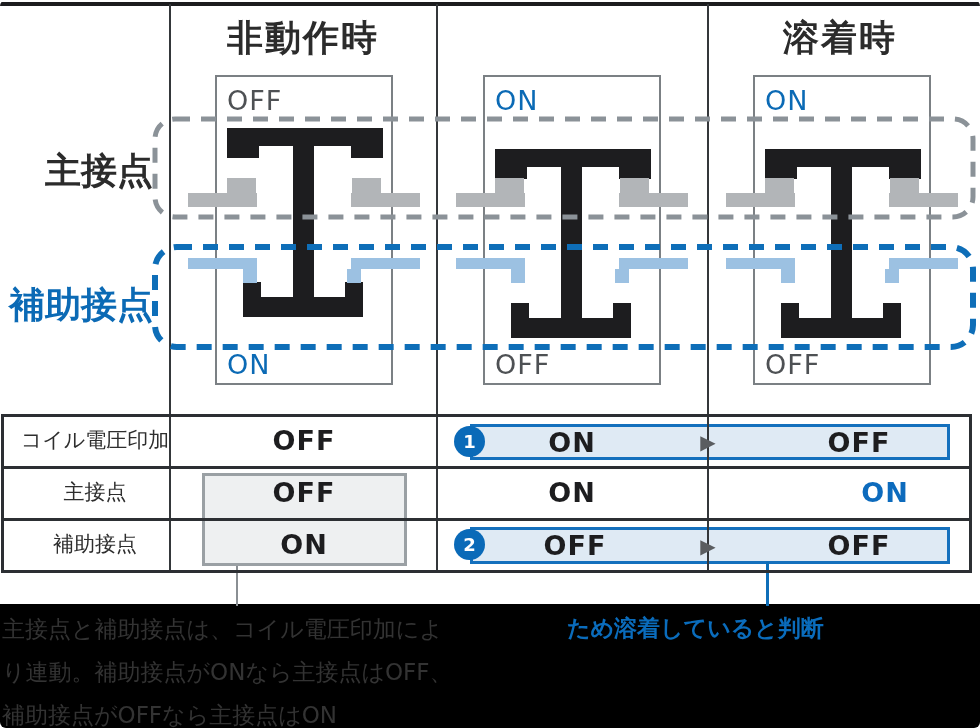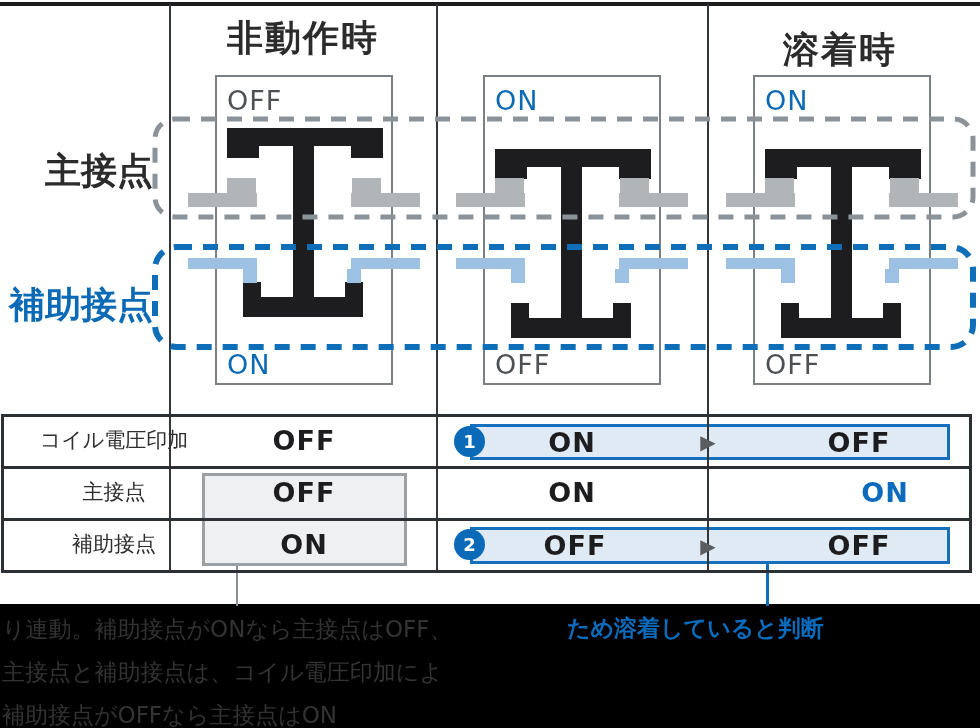--- a/index.html
+++ b/index.html
@@ -1,18 +1,19 @@
 <!DOCTYPE html>
 <html><head>
 <meta charset="utf-8">
 <style>
   html,body{margin:0;padding:0;background:#fff;}
   .stage{
     position:relative;width:980px;height:728px;overflow:hidden;background:#fff;
     font-family:"DejaVu Sans","Liberation Sans",sans-serif;
+    border-radius:6px;
   }
   .abs{position:absolute;}
   
   .topline{left:0;top:2px;width:980px;height:4px;background:#1c1c1e;z-index:4;}
   .vline{width:2px;top:4px;height:568px;background:#34373a;z-index:4;}
   .hline{left:1px;width:971px;height:3px;background:#2c2f33;z-index:4;}
   .tb-left{left:1px;top:414px;width:3px;height:159px;background:#2c2f33;z-index:4;}
   .tb-right{left:969px;top:414px;width:3px;height:159px;background:#2c2f33;z-index:4;}
   
   .col-header{top:14px;width:240px;text-align:center;font-size:36px;font-weight:bold;
@@ -23,21 +24,21 @@
   
   .dbox{top:75px;width:178px;height:310px;border:2px solid #7b8084;box-sizing:border-box;
     background:#fff;z-index:1;}
   .dsvg{top:75px;width:238px;height:310px;z-index:2;}
   .state-label{font-size:27px;letter-spacing:1px;z-index:3;font-weight:500;}
   .state-label.gray{color:#4e5154;}
   .state-label.blue{color:#0b6ab5;}
   .dash-overlay{left:0;top:0;width:980px;height:728px;z-index:6;pointer-events:none;}
   
   .row-label{left:0;width:190px;height:52px;display:flex;align-items:center;justify-content:center;
-    font-size:21px;color:#2e2e2e;z-index:5;padding-left:19px;}
+    font-size:21px;color:#2e2e2e;z-index:5;}
   .cell-val{display:flex;align-items:center;justify-content:center;font-size:27px;font-weight:bold;
     color:#1d1d1f;z-index:5;letter-spacing:1px;}
   .cell-val.blue{color:#0d6bbd;}
   .graybox{left:202px;top:473px;width:205px;height:93px;background:#eef0f1;
     border:3px solid #9aa0a4;box-sizing:border-box;z-index:1;}
   .band{left:470px;width:480px;background:#dfeaf4;border:3px solid #1470bd;
     box-sizing:border-box;z-index:2;}
   .badge{width:31px;height:31px;border-radius:50%;background:#0a6ab8;color:#fff;
     font-size:18px;font-weight:bold;display:flex;align-items:center;justify-content:center;z-index:7;}
   .arrow{left:688px;width:40px;display:flex;align-items:center;justify-content:center;
@@ -55,21 +56,21 @@
 <body>
 
 <div class="stage">
 
   <div class="abs topline"></div>
   <div class="abs vline" style="left:169px;"></div>
   <div class="abs vline" style="left:436px;"></div>
   <div class="abs vline" style="left:707px;"></div>
 
   <div class="abs col-header" style="left:183px;">非動作時</div>
-  <div class="abs col-header" style="left:720px;margin-top:12px;">溶着時</div>
+  <div class="abs col-header" style="left:720px;">溶着時</div>
 
   <div class="abs side-label main">主接点</div>
   <div class="abs side-label aux">補助接点</div>
 
   <div class="abs dbox" style="left:215px;"></div>
   <div class="abs dbox" style="left:483px;"></div>
   <div class="abs dbox" style="left:753px;"></div>
 
   <svg class="abs dsvg" style="left:185px;" viewBox="-30 0 238 310">
       <rect x="12" y="53" width="156" height="18" fill="#1d1d1f"></rect>
@@ -165,21 +166,21 @@
   <div class="abs badge" style="left:454px;top:529px;">2</div>
   <div class="abs cell-val" style="left:495px;top:527px;width:160px;height:37px;">OFF</div>
   <div class="abs arrow" style="top:527px;height:37px;">▶</div>
   <div class="abs cell-val" style="left:779px;top:527px;width:160px;height:37px;">OFF</div>
 
   <div class="abs conn-gray"></div>
   <div class="abs conn-blue"></div>
 
   <div class="abs footer"></div>
   <div class="abs footer-left">
+    <div>主接点と補助接点は、コイル電圧印加によ</div>
     <div>り連動。補助接点がONなら主接点はOFF、</div>
-    <div>主接点と補助接点は、コイル電圧印加によ</div>
     <div>補助接点がOFFなら主接点はON</div>
   </div>
   <div class="abs footer-right">
     <div>ため溶着していると判断</div>
   </div>
 
 </div>
 
 </body></html>

